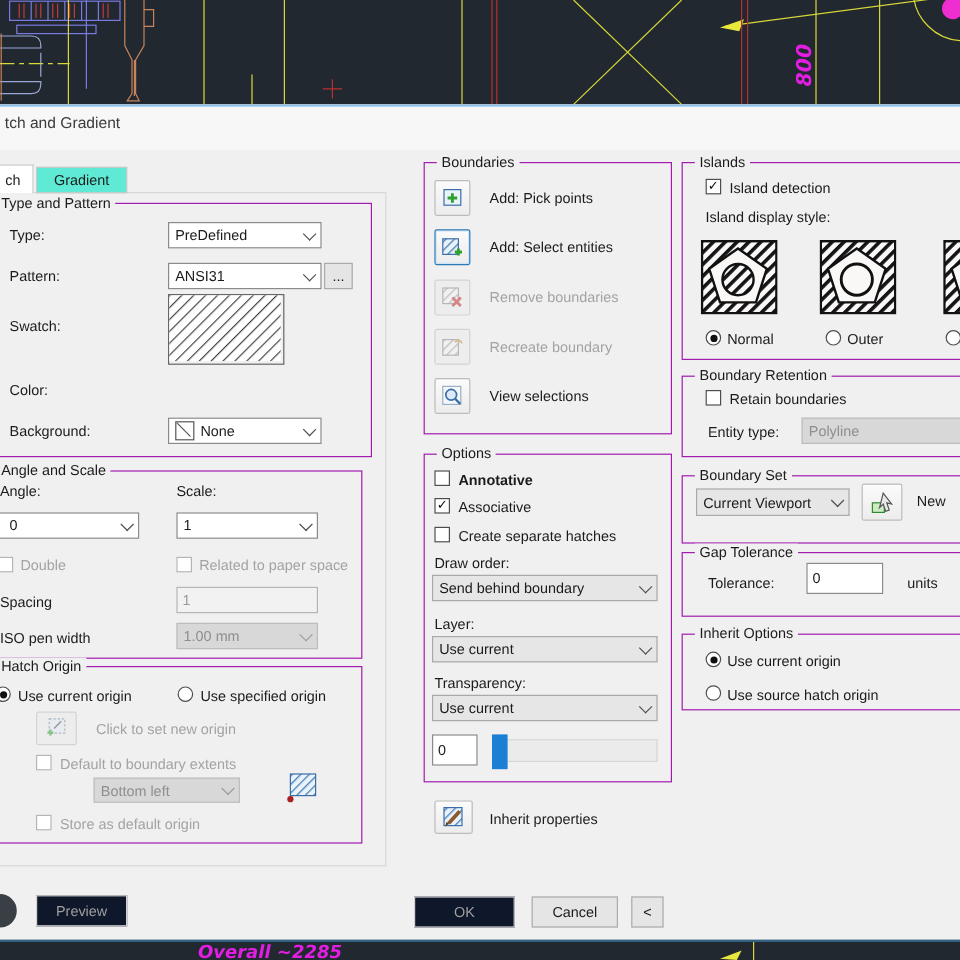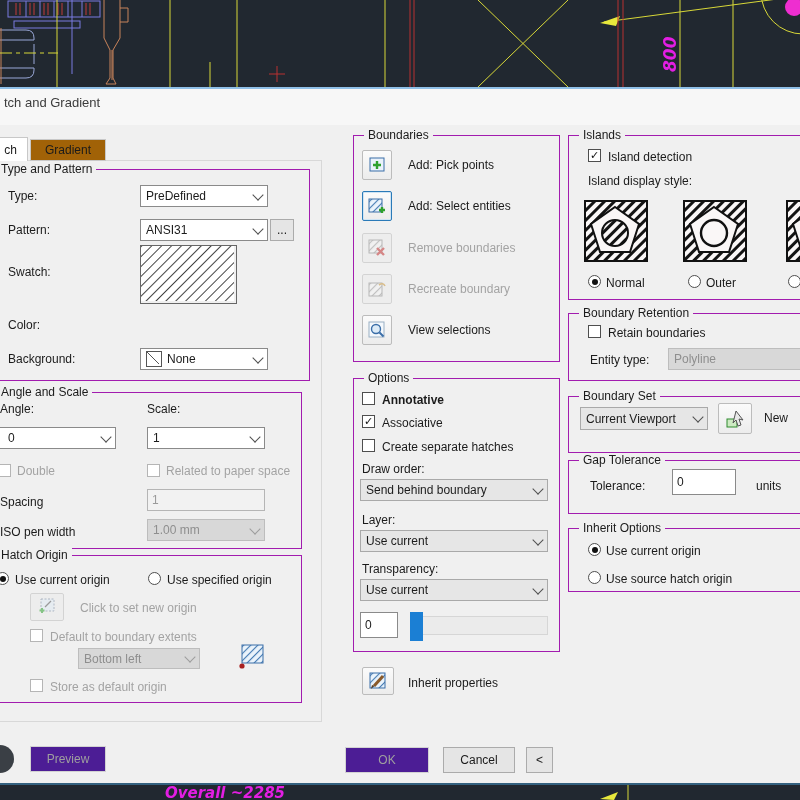--- a/index.html
+++ b/index.html
@@ -7,21 +7,21 @@
        font-family:"Liberation Sans","DejaVu Sans",sans-serif;background:#f0f0f0;}
   
   .cadtop{position:absolute;left:0;top:0;width:800px;height:87px;background:#212830;}
   .cadbottom{position:absolute;left:0;top:785px;width:800px;height:15px;background:#212830;}
   
   .dialog{position:absolute;left:0;top:87px;width:800px;height:698px;background:#f0f0f0;
           border-top:2px solid #8fc0e8;border-bottom:2px solid #34617f;box-sizing:border-box;}
   .titlebar{position:absolute;left:0;top:0;width:100%;height:36px;background:#f7f7f7;}
   .title{position:absolute;left:4px;top:6px;font-size:13px;color:#3c3c3c;white-space:nowrap;}
   .tabpage{position:absolute;left:-20px;top:71px;width:340px;height:560px;border:1px solid #d8d8d8;}
-  .tab{position:absolute;font-size:12px;color:#1b1b1b;background:#a16207;border:1px solid #c8c8c8;
+  .tab{position:absolute;font-size:12px;color:#1b1b1b;background:#5eead4;border:1px solid #c8c8c8;
        box-sizing:border-box;display:flex;align-items:center;justify-content:flex-end;padding:0 10px;}
   .tab.active{background:#fff;border-bottom:none;z-index:3;}
   
   .lb{position:absolute;font-size:12px;color:#1b1b1b;white-space:nowrap;}
   .lb.dis{color:#a3a3a3;}
   .grp{position:absolute;border:1px solid #a21caf;}
   .glabel{position:absolute;top:-8px;left:10px;background:#f0f0f0;padding:0 4px;font-size:12px;
           color:#1b1b1b;white-space:nowrap;}
   .combo{position:absolute;height:22px;background:#fff;border:1px solid #8a8a8a;display:flex;
          align-items:center;padding:0 5px;font-size:12px;color:#1b1b1b;box-sizing:border-box;}
@@ -38,21 +38,21 @@
   .rb{position:absolute;width:13px;height:13px;border:1px solid #4e4e4e;border-radius:50%;
       background:#fff;box-sizing:border-box;}
   .rb.on::after{content:"";position:absolute;left:2.5px;top:2.5px;width:6px;height:6px;
       border-radius:50%;background:#111;}
   .ibtn{position:absolute;background:linear-gradient(#fbfbfb,#ececec);border:1px solid #bcbcbc;
         border-radius:2px;display:flex;align-items:center;justify-content:center;box-sizing:border-box;}
   .ibtn.dis{background:#ececec;opacity:.55;}
   .ibtn.active{border-color:#2a7ab8;box-shadow:inset 0 0 0 1px #cfe4f4;}
   .btn{position:absolute;background:#e5e5e5;border:1px solid #ababab;font-size:12px;color:#1b1b1b;
        display:flex;align-items:center;justify-content:center;box-sizing:border-box;}
-  .btn.dis{background:#4c1d95;border-color:#d2d2d2;color:#9f9f9f;}
+  .btn.dis{background:#0f172a;border-color:#d2d2d2;color:#9f9f9f;}
   .tbox{position:absolute;border:1px solid #8a8a8a;background:#fff;font-size:12px;padding:2px 4px;
         box-sizing:border-box;font-family:inherit;color:#1b1b1b;}
   .tbox.dis{background:#f2f2f2;color:#9a9a9a;border-color:#b5b5b5;}
   .strack{position:absolute;background:#ebebeb;border:1px solid #d6d6d6;box-sizing:border-box;}
   .shandle{position:absolute;left:-1px;top:-5px;width:13px;height:29px;background:#1b7fd4;}
   .swsq{width:14px;height:14px;border:1px solid #555;background:#fff;margin-right:5px;flex:none;position:relative;}
   .helpcircle{position:absolute;left:-14px;top:656px;width:28px;height:28px;border-radius:50%;background:#3a3f45;}
   svg text{font-family:"DejaVu Sans",sans-serif;}
 </style>
 </head>

